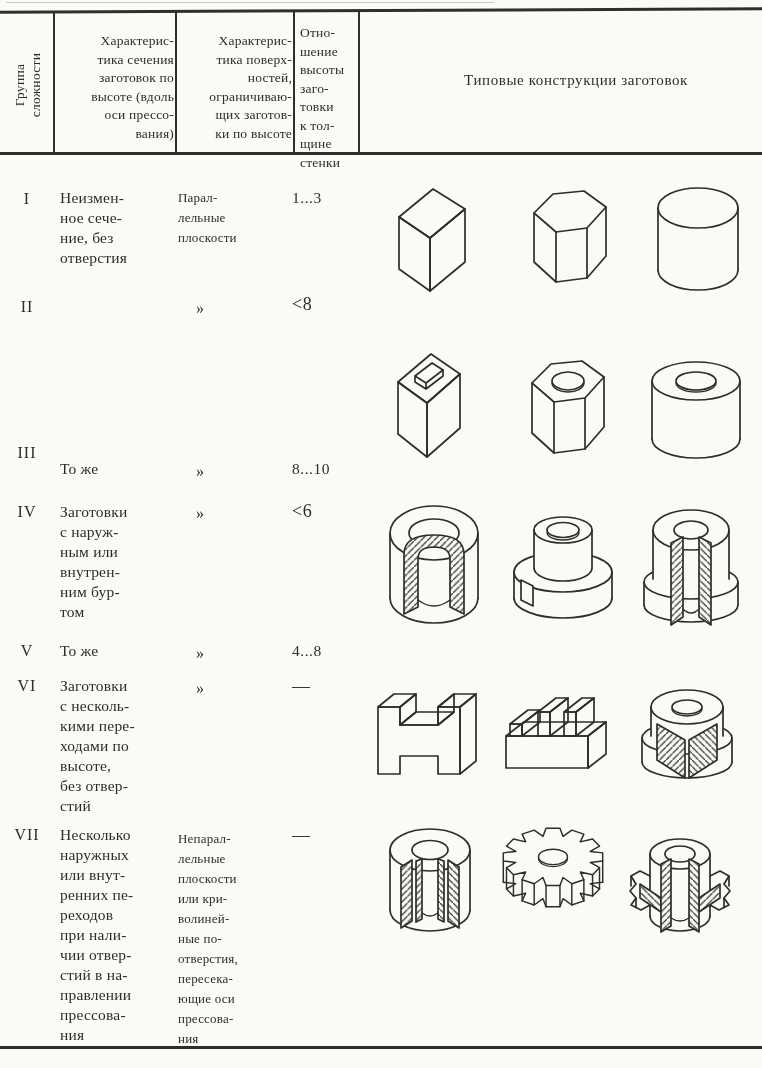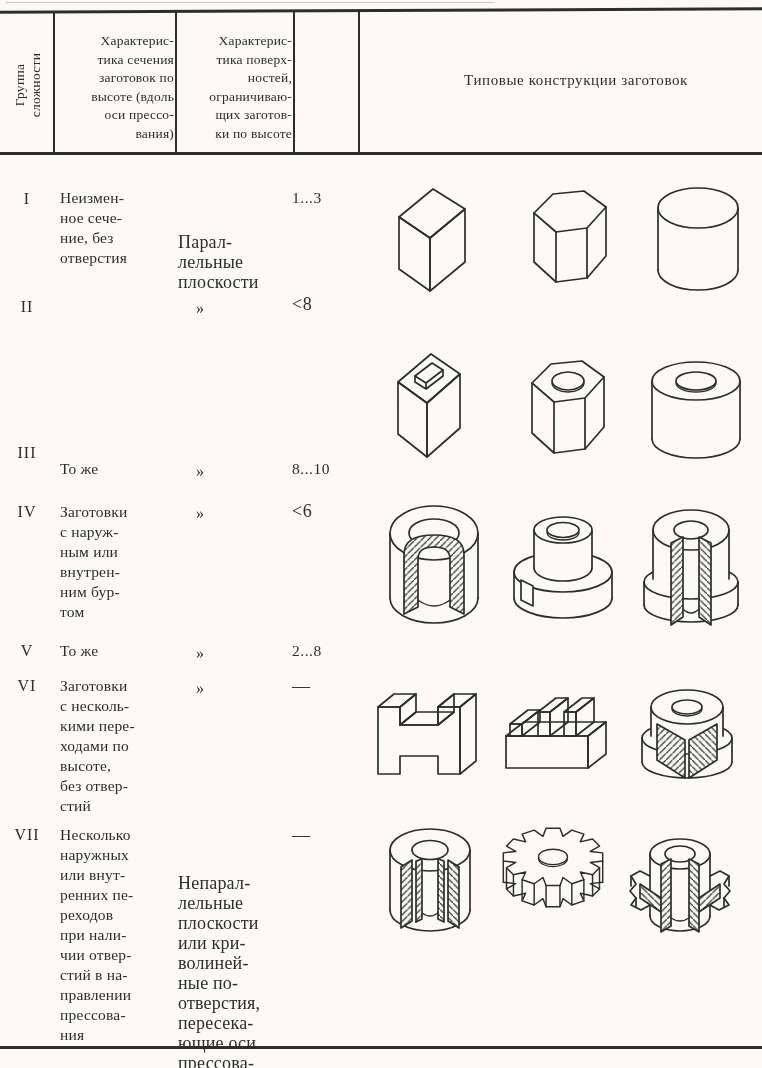--- a/index.html
+++ b/index.html
@@ -14,21 +14,21 @@
   .rule{background:#2e2e2e;}
   .hdr{white-space:pre-line; font-size:13.5px; line-height:18.5px; text-align:right; letter-spacing:.2px;}
   .hdr-left{text-align:left;}
   .col1hdr{
     white-space:pre-line; font-size:13.5px; line-height:16px; text-align:center;
     transform:rotate(-90deg); letter-spacing:.3px;
   }
   .c5hdr{font-size:15px; letter-spacing:.6px; text-align:center;margin-left:16px;}
   .roman{font-size:16px; text-align:center; width:42px; letter-spacing:1px;}
   .c2{white-space:pre-line; font-size:15.5px; line-height:20px; letter-spacing:.2px;}
-  .c3{white-space:pre-line; font-size:18px; line-height:20px; letter-spacing:.2px;margin-top:44px;}
+  .c3{white-space:pre-line; font-size:13px; line-height:20px; letter-spacing:.2px;}
   .c4{font-size:15.5px; text-align:left; width:66px; letter-spacing:.5px;}
   .c4.big{font-size:18px;}
   .c4.dash{font-size:18px;}
   .ditto{font-size:16px; text-align:center; width:40px;}
   .edge{background:#c9c7c0;}
   svg.fig{display:block; position:absolute;}
 </style>
 </head>
 <body>
 
@@ -61,20 +61,28 @@
 заготовок по
 высоте (вдоль
 оси прессо-
 вания)</div>
   <div class="abs hdr" style="left:177px;top:32px;width:115px">Характерис-
 тика поверх-
 ностей,
 ограничиваю-
 щих заготов-
 ки по высоте</div>
+  <div class="abs hdr hdr-left" style="left:300px;top:24px;width:58px;text-align:left">Отно-
+шение
+высоты
+заго-
+товки
+к тол-
+щине
+стенки</div>
   <div class="abs c5hdr" style="left:360px;top:72px;width:400px">Типовые конструкции заготовок</div>
 
   <div class="abs roman" style="left:6px;top:190px">I</div>
   <div class="abs c2" style="left:60px;top:188px;width:112px">Неизмен-
 ное сече-
 ние, без
 отверстия</div>
   <div class="abs c3" style="left:178px;top:188px;width:110px">Парал-
 лельные
 плоскости</div>
@@ -187,21 +195,21 @@
       <path d="M29,40 L41,34 L41,114 L29,122 Z" fill="url(#h1)"></path>
       <path d="M57,34 L69,40 L69,122 L57,114 Z" fill="#fbfaf6" stroke="none"></path>
       <path d="M57,34 L69,40 L69,122 L57,114 Z" fill="url(#h2)"></path>
       <path d="M41,106 Q49,114 57,106" stroke-width="1.4"></path>
     </g>
   </svg>
 
   <div class="abs roman" style="left:6px;top:642px">V</div>
   <div class="abs c2" style="left:60px;top:641px;width:112px">То же</div>
   <div class="abs ditto" style="left:180px;top:645px">»</div>
-  <div class="abs c4" style="left:292px;top:642px">2...8</div>
+  <div class="abs c4" style="left:292px;top:642px">4...8</div>
 
   <div class="abs roman" style="left:6px;top:677px">VI</div>
   <div class="abs c2" style="left:60px;top:676px;width:112px">Заготовки
 с несколь-
 кими пере-
 ходами по
 высоте,
 без отвер-
 стий</div>
   <div class="abs ditto" style="left:180px;top:680px">»</div>

